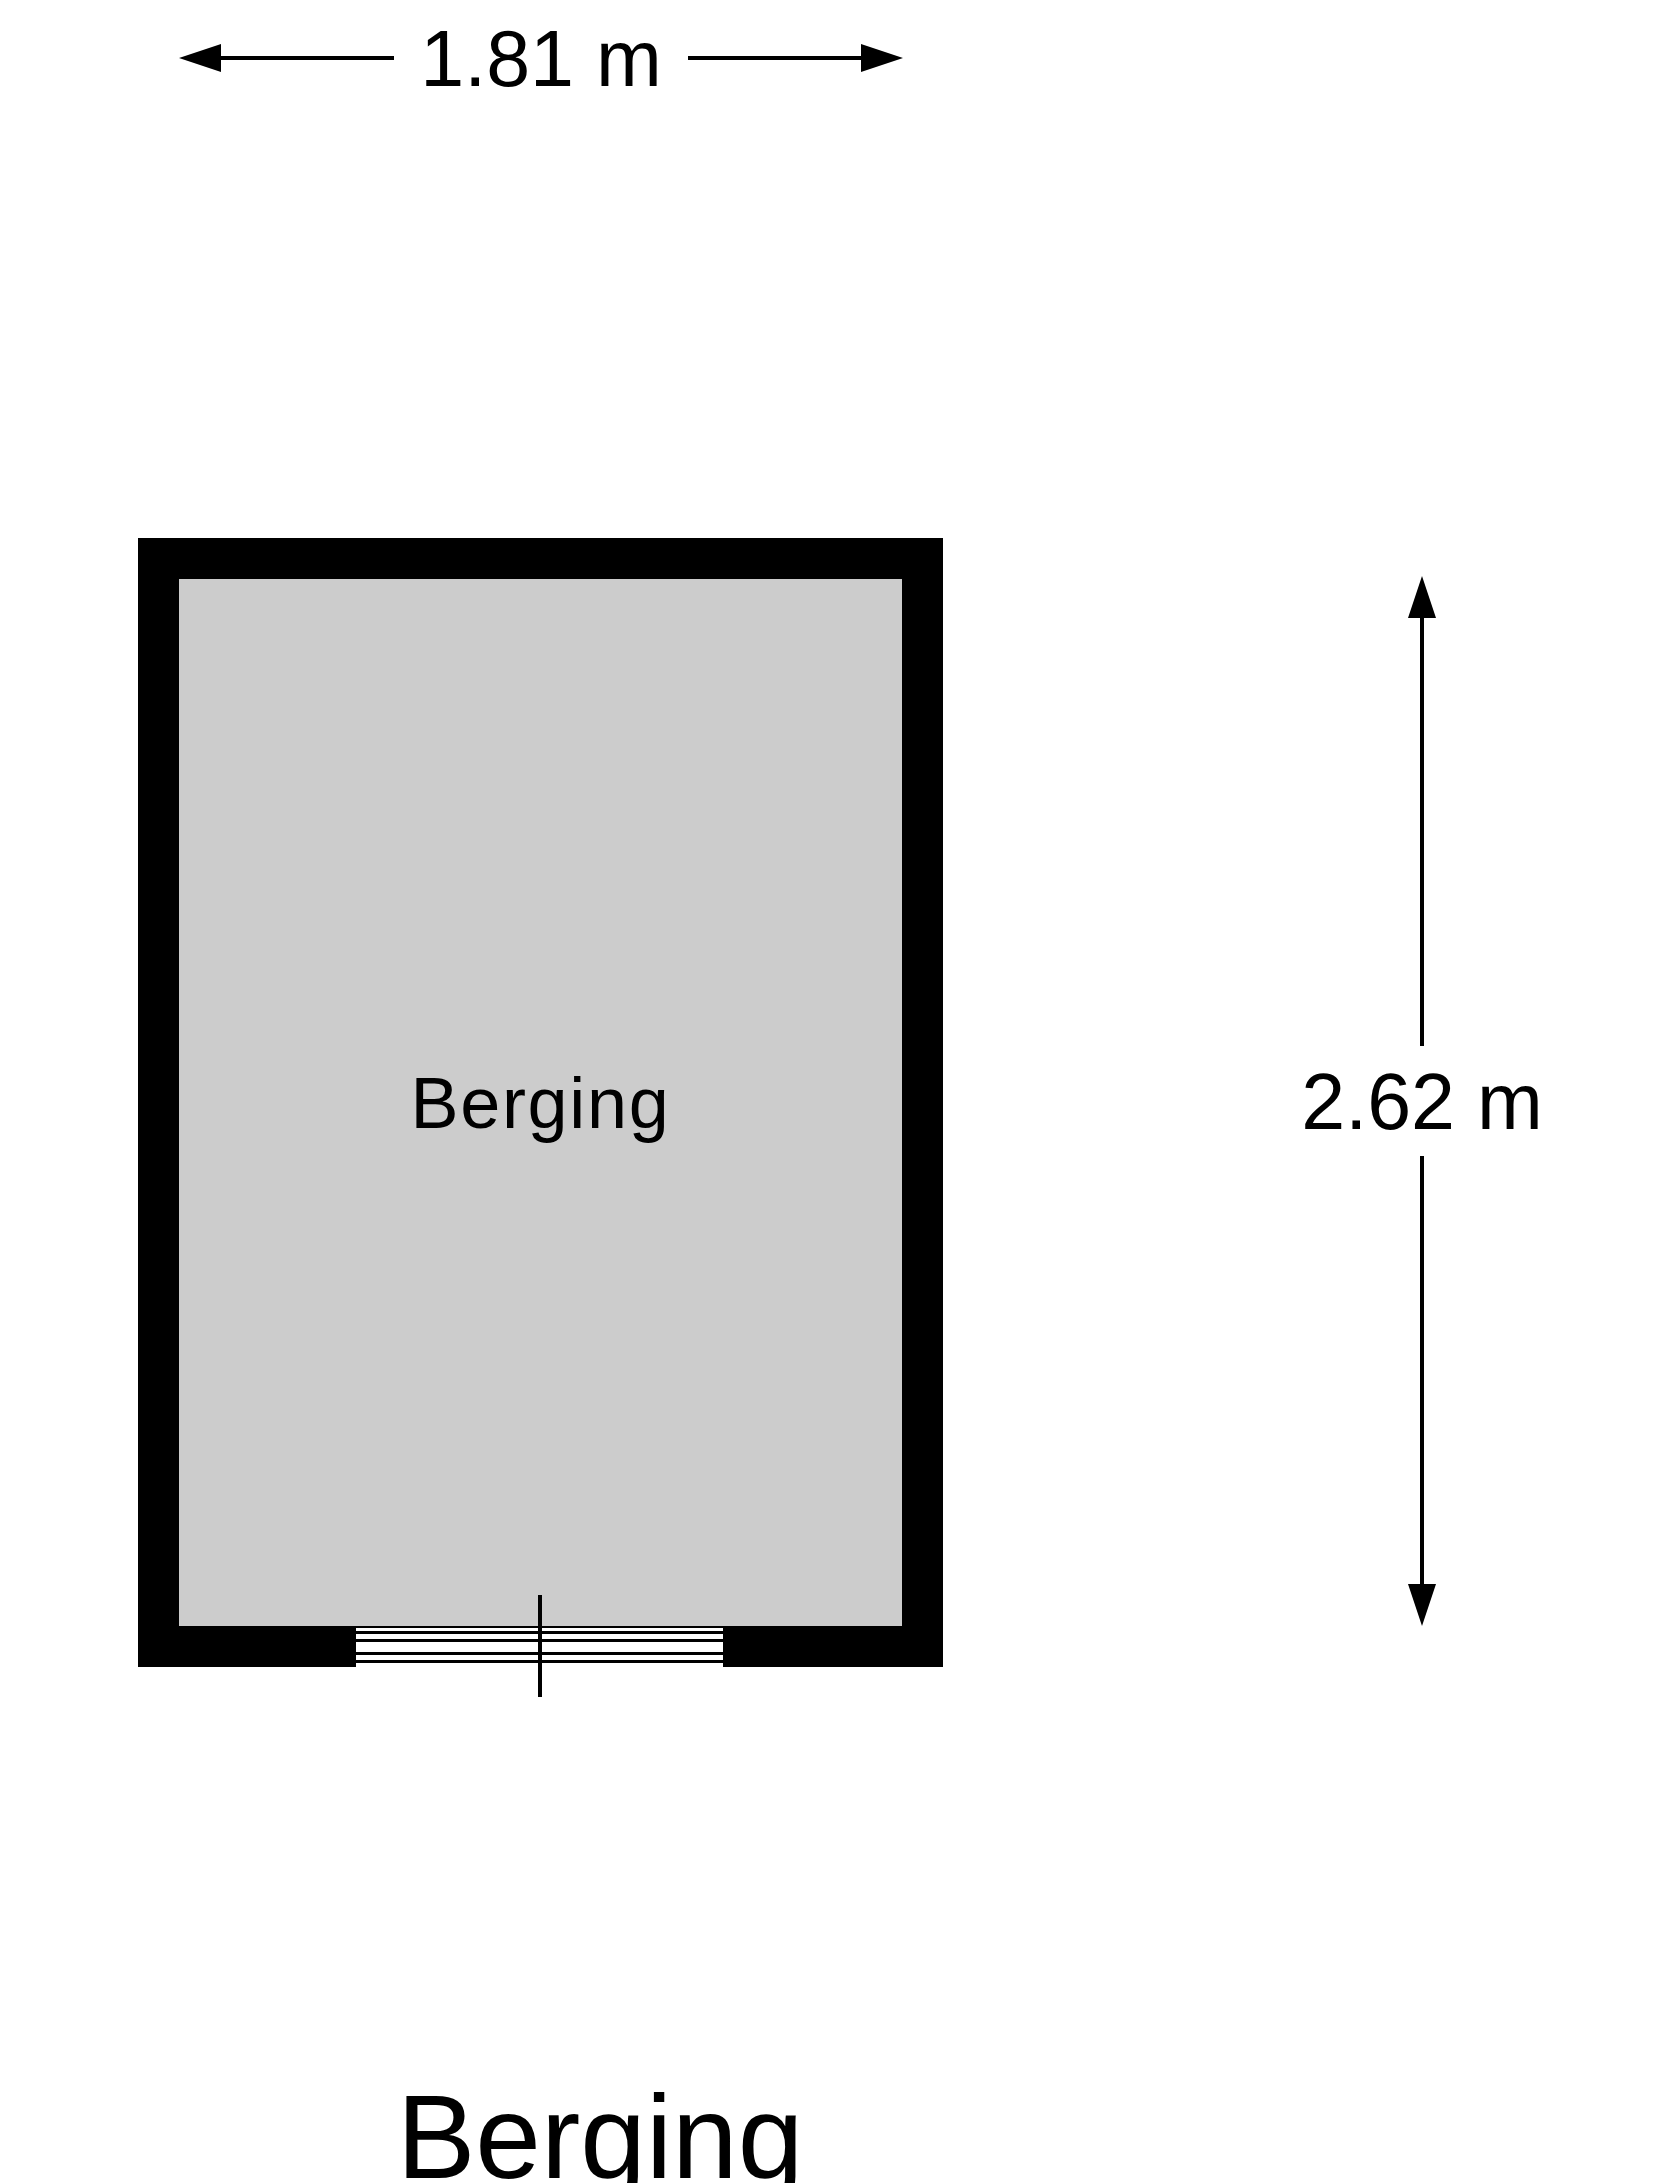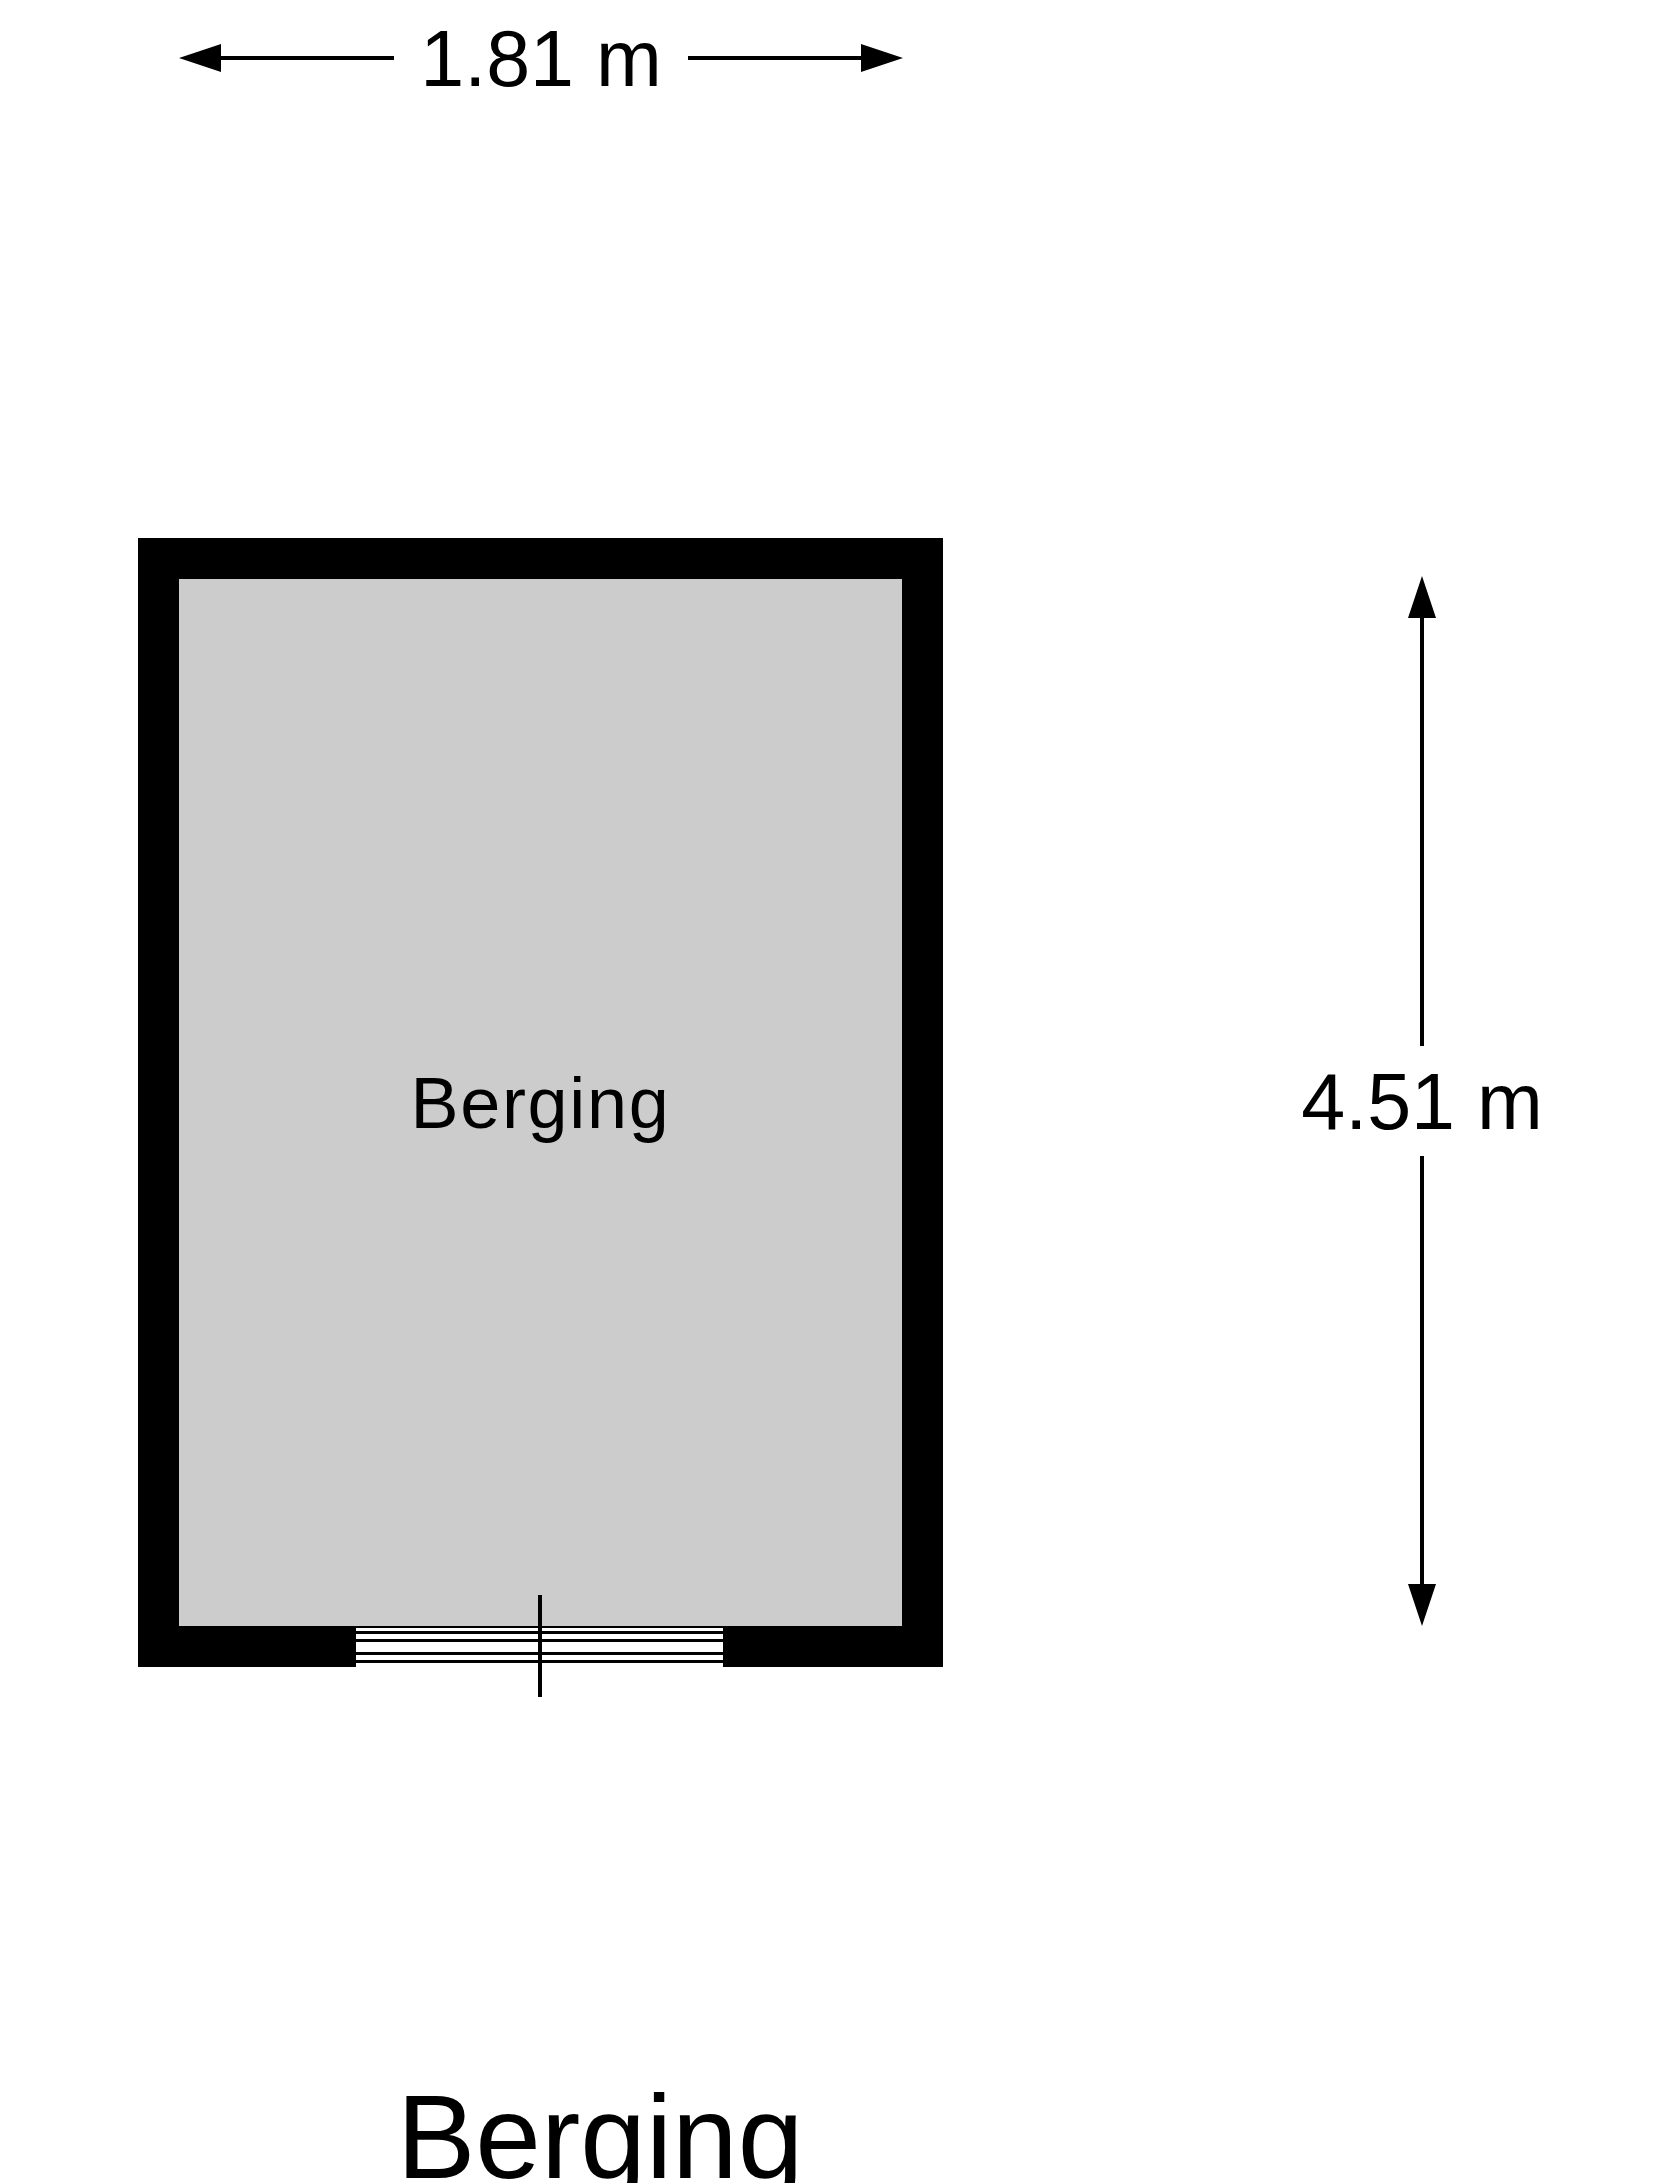--- a/index.html
+++ b/index.html
@@ -149,21 +149,21 @@
     <i class="dl dl-b"></i>
     <i class="dl dl-c"></i>
     <i class="dl dl-d"></i>
     <i class="dl dl-e"></i>
   </div>
   <div class="door-axis"></div>
 
   <div class="dim-v">
     <span class="tri tri-up"></span>
     <span class="vline"></span>
-    <span class="dim-label">4.51 m</span>
+    <span class="dim-label">2.62 m</span>
     <span class="vline"></span>
     <span class="tri tri-down"></span>
   </div>
 
   <div class="plan-title">Berging</div>
 
 </div>
 
 
 </body></html>

